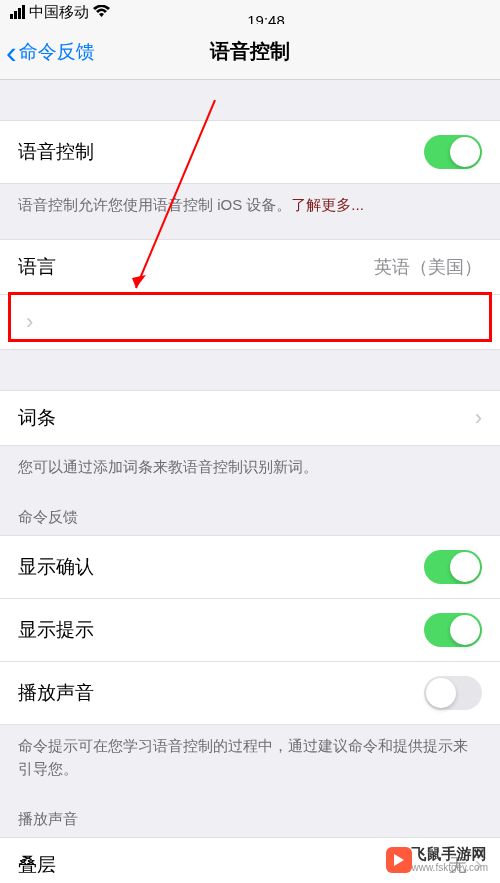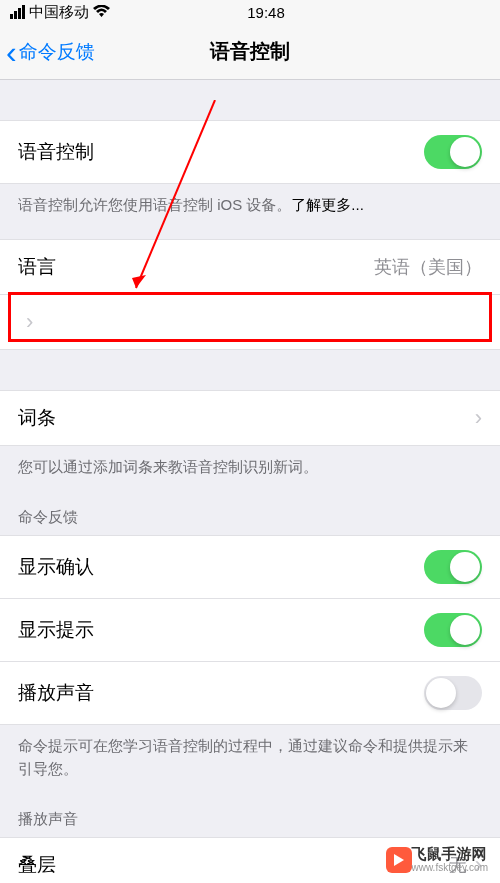--- a/index.html
+++ b/index.html
@@ -8,21 +8,20 @@
       height: 883px;
       background: #efeff4;
       font-family: -apple-system, "Helvetica Neue", sans-serif;
       position: relative;
       overflow: hidden;
     }
     .status-bar {
       height: 24px;
       display: flex;
       justify-content: space-between;
-      align-items: center;
       padding: 12px 10px;
       font-size: 15px;
       font-weight: 500;
       background: #f7f7f7;
     }
     .status-left, .status-right { display: flex; align-items: center; gap: 4px; }
     .status-center { position: absolute; left: 50%; transform: translateX(-50%); font-weight: 400; margin-left: 16px; }
     .nav-bar {
       height: 56px;
       background: #f7f7f7;
@@ -92,21 +91,21 @@
       box-shadow: 0 2px 4px rgba(0,0,0,0.2);
     }
     .toggle.on::after { right: 2px; }
     .toggle.off::after { left: 2px; }
     .footer-text {
       padding: 10px 18px;
       font-size: 15px;
       color: #6d6d72;
       line-height: 1.5;
     }
-    .footer-text .link { color: #000000; }
+    .footer-text .link { color: #7f1d1d; }
     .section-header {
       padding: 20px 18px 8px;
       font-size: 15px;
       color: #6d6d72;
     }
     .spacer { height: 40px; }
     .highlight-box {
       position: absolute;
       border: 3px solid #ff0000;
       pointer-events: none;

